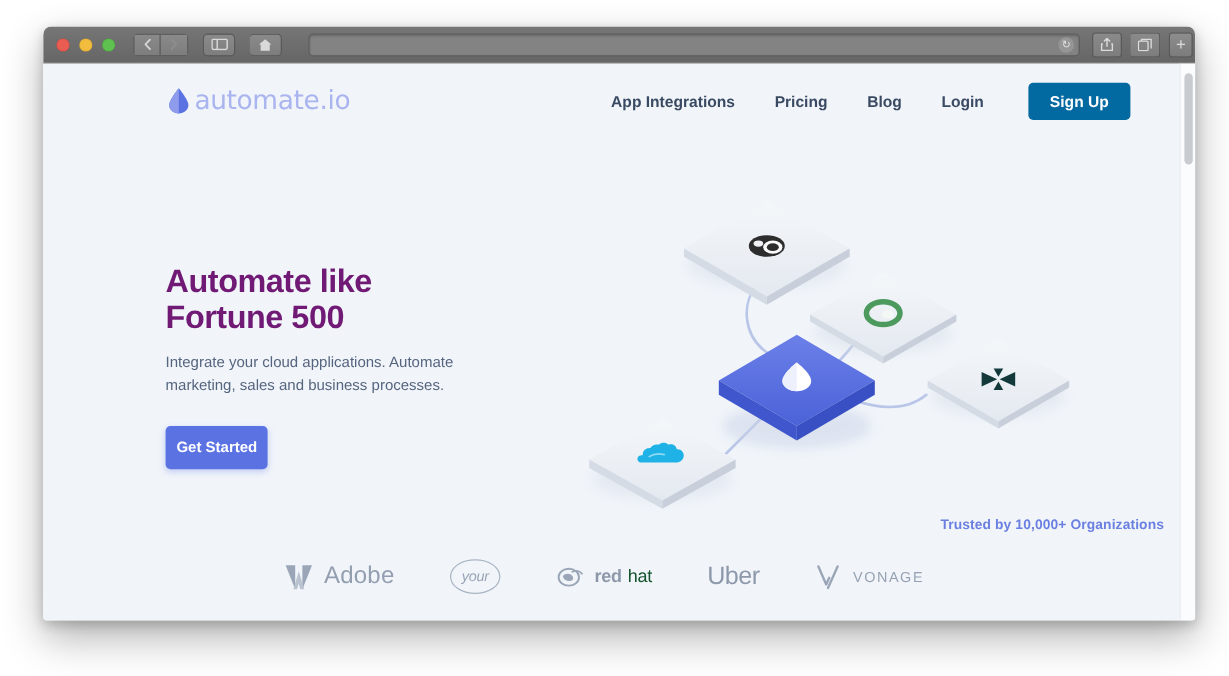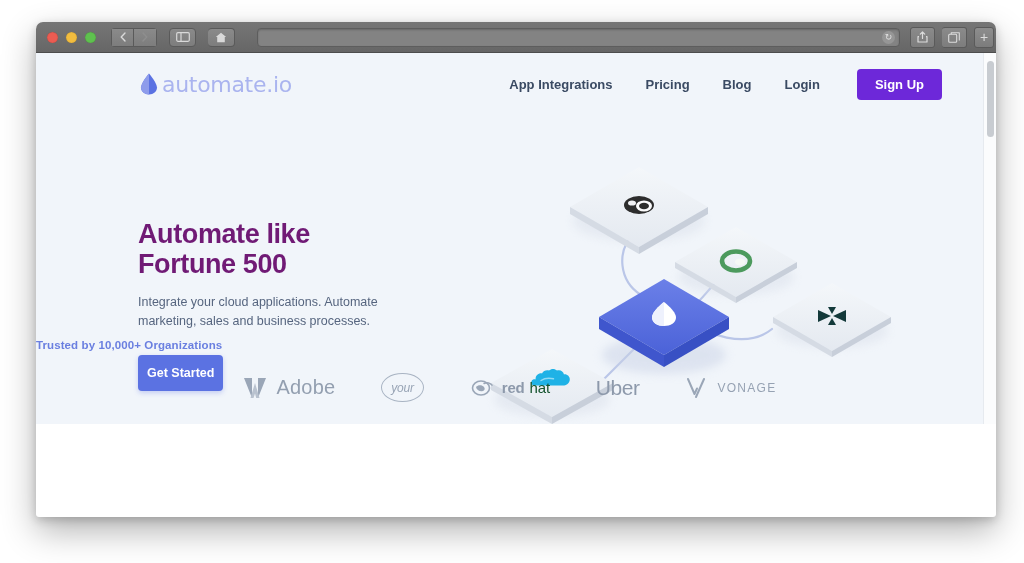--- a/index.html
+++ b/index.html
@@ -124,21 +124,21 @@
     color: #dcdcdc;
     font-size: 14px;
     line-height: 19px;
     text-align: center;
     margin-right: -4px;
   }
 
   
   #viewport {
     position: relative;
-    height: 371px;
+    height: 464px;
     width: 100%;
     background: #f1f5fa;
     overflow: hidden;
   }
 
   
   #scrollbar-track {
     position: absolute;
     right: 0; top: 0;
     width: 13px; height: 100%;
@@ -182,21 +182,21 @@
     gap: 33px;
     margin-top: 6px;
   }
   .nav-link {
     font-size: 13px;
     font-weight: bold;
     color: #3a4a63;
     white-space: nowrap;
   }
   #signup-btn {
-    background: #6d28d9;
+    background: #0369a1;
     color: #ffffff;
     font-size: 13px;
     font-weight: bold;
     padding: 8px 18px;
     border-radius: 4px;
     margin-left: 4px;
   }
 
   
   #hero {
@@ -243,24 +243,24 @@
     left: 420px;
     top: 50px;
     width: 470px;
     height: 290px;
   }
   #illustration svg { display: block; }
 
   
   #trust {
     position: absolute;
-    left: 0; right: 13px;
+    left: 0; right: 26px;
     bottom: 0;
     padding-bottom: 22px;
-    text-align: left;
+    text-align: right;
   }
   #trust-label {
     font-size: 11.5px;
     font-weight: bold;
     color: #6a7fe0;
     letter-spacing: 0.1px;
   }
   #logo-strip {
     margin-top: 22px;
     display: flex;

